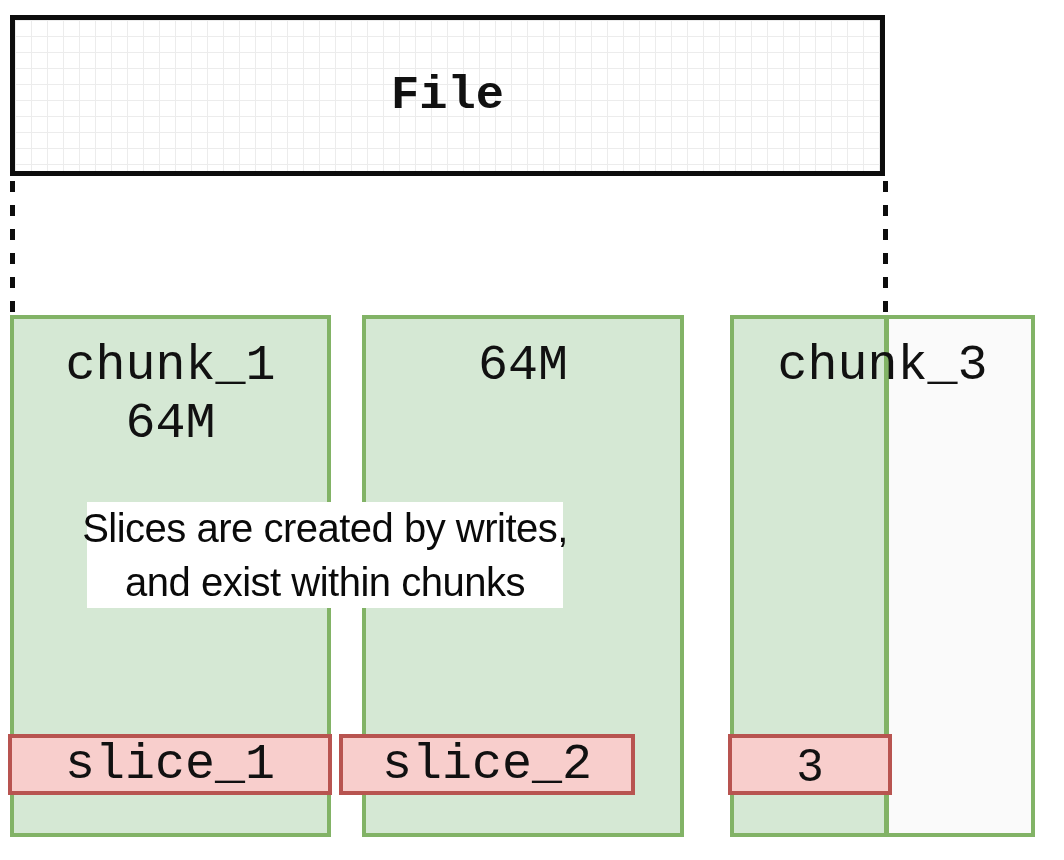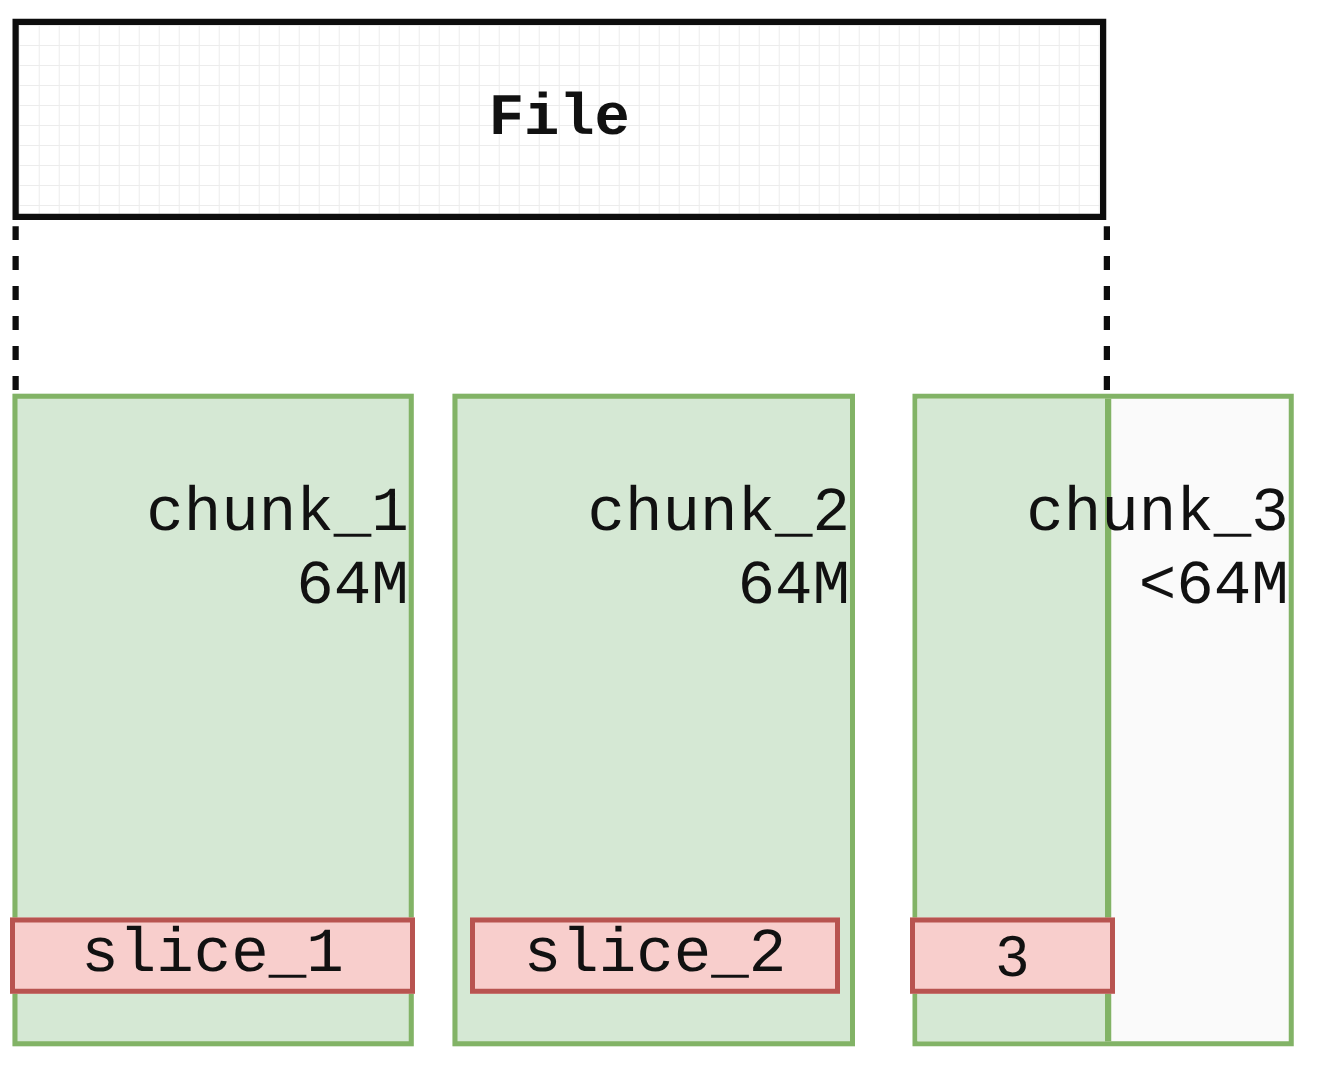--- a/index.html
+++ b/index.html
@@ -84,45 +84,44 @@
     left: 150px;
     top: 0;
     width: 5px;
     height: 100%;
     background: var(--green-border, #82b366);
   }
 
   .chunk-label {
     position: relative;
     padding-top: 18px;
-    text-align: right;
+    text-align: center;
     font-family: "Liberation Mono", "DejaVu Sans Mono", monospace;
     font-size: 50px;
     line-height: 58px;
     color: #111111;
     z-index: 2;
-    margin-top: 46px;
   }
 
   
   .slice {
     position: absolute;
     top: 710px;
     height: 61px;
     box-sizing: border-box;
     border: 4px solid var(--red-border, #b85450);
     background: var(--red-fill, #f8cecc);
     display: flex;
     align-items: center;
     justify-content: center;
     z-index: 4;
     margin-top: 24px;
   }
   .slice-1 { left: 8px;   width: 324px; }
-  .slice-2 { left: 376px; width: 296px; }
+  .slice-2 { left: 339px; width: 296px; }
   .slice-3 { left: 728px; width: 164px; }
   .slice-text {
     font-family: "Liberation Mono", "DejaVu Sans Mono", monospace;
     font-size: 50px;
     color: #111111;
     white-space: nowrap;
   }
   .slice-text-sans {
     font-family: "Liberation Sans", sans-serif;
     font-size: 46px;
@@ -165,38 +164,40 @@
 
   <div class="chunk chunk-1">
     <div class="chunk-label">
       <div>chunk_1</div>
       <div>64M</div>
     </div>
   </div>
 
   <div class="chunk chunk-2">
     <div class="chunk-label">
-      <div>chunk_2</div>
       <div>64M</div>
     </div>
   </div>
 
   <div class="chunk chunk-3">
     <div class="chunk3-used"></div>
     <div class="chunk3-divider"></div>
     <div class="chunk-label">
       <div>chunk_3</div>
-      <div>&lt;64M</div>
     </div>
   </div>
 
   <div class="slice slice-1">
     <span class="slice-text">slice_1</span>
   </div>
   <div class="slice slice-2">
     <span class="slice-text">slice_2</span>
   </div>
   <div class="slice slice-3">
     <span class="slice-text-sans">3</span>
   </div>
 
+  <div class="annotation">
+    <div>Slices are created by writes,</div>
+    <div>and exist within chunks</div>
+  </div>
 
 </div>
 
 </body></html>

